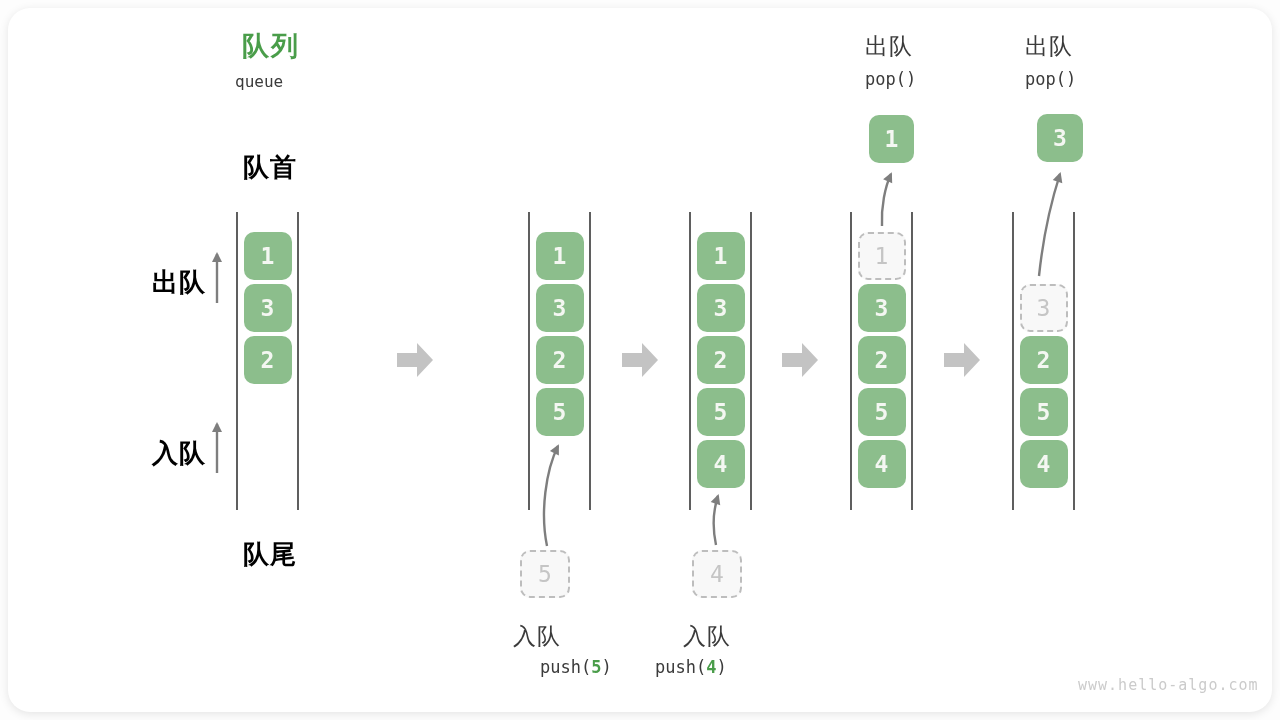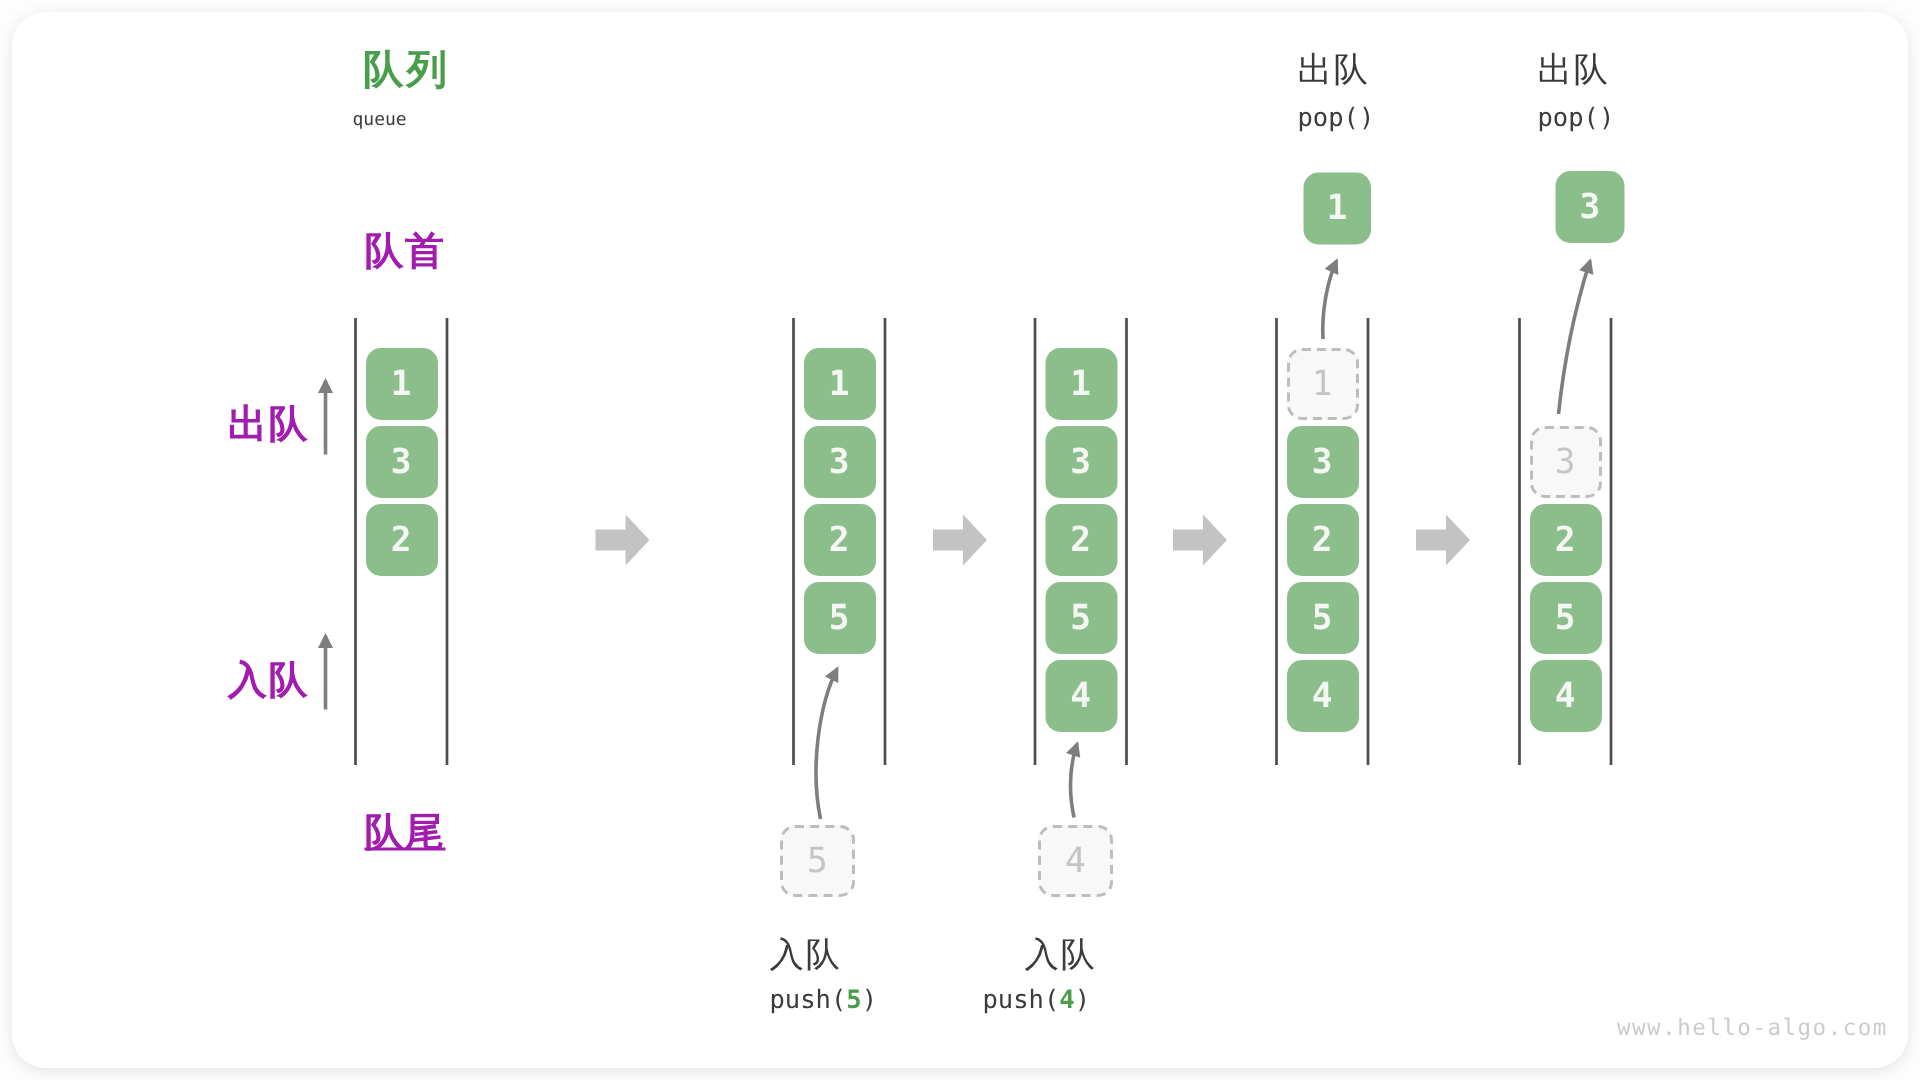--- a/index.html
+++ b/index.html
@@ -4,25 +4,25 @@
 <style>
   * { margin: 0; padding: 0; box-sizing: border-box; }
   html, body { width: 1280px; height: 720px; background: #fdfdfd; overflow: hidden;
                font-family: "Liberation Sans", sans-serif; }
   #canvas { position: relative; width: 1280px; height: 597px; }
   #card { position: absolute; left: 8px; top: 8px; width: 1264px; height: 704px;
           background: #ffffff; border-radius: 22px;
           box-shadow: 0 2px 10px rgba(0,0,0,0.10); }
   #overlay { position: absolute; left: 0; top: 0; width: 1280px; height: 720px; }
   .abs { position: absolute; white-space: nowrap; }
-  .zh-bold { font-weight: 700; font-size: 26px; color: #a21caf; letter-spacing: 1px; }
+  .zh-bold { font-weight: 700; font-size: 26px; color: #000000; letter-spacing: 1px; }
   .zh-reg  { font-weight: 400; font-size: 23px; color: #3b3b3b; letter-spacing: 1px; }
   .mono    { font-family: "DejaVu Sans Mono", monospace; font-size: 17px; color: #3b3b3b; }
   .title-zh { font-weight: 700; font-size: 27px; color: #4a9d4a; letter-spacing: 2px; }
-  .title-en { font-family: "DejaVu Sans Mono", monospace; font-size: 12px; color: #3b3b3b; }
+  .title-en { font-family: "DejaVu Sans Mono", monospace; font-size: 16px; color: #3b3b3b; }
   .code-arg { color: #4a9d4a; font-weight: 700; }
   .box { position: absolute; display: flex; align-items: center; justify-content: center;
          border-radius: 10px; font-family: "DejaVu Sans Mono", monospace;
          font-size: 23px; font-weight: 700; }
   .box.solid  { background: #8cbe8c; color: #f4f7f2; }
   .box.dashed { background: #f8f8f8; color: #c5c5c5; font-weight: 400;
                 border: 2px dashed #bdbdbd; }
   .watermark { font-family: "DejaVu Sans Mono", monospace; font-size: 15px;
                color: #cbcbcb; letter-spacing: 1px; }
 </style>
@@ -63,31 +63,31 @@
       <path d="M1039,276 C1043,238 1051,202 1060,174" marker-end="url(#ah)"></path>
       <line x1="217" y1="303" x2="217" y2="254" marker-end="url(#ah)"></line>
       <line x1="217" y1="473" x2="217" y2="424" marker-end="url(#ah)"></line>
     </g>
   </svg>
 
   <div class="abs title-zh" style="left:242px; top:28px;">队列</div>
   <div class="abs title-en" style="left:235px; top:72px;">queue</div>
 
   <div class="abs zh-bold" style="left:243px; top:150px;">队首</div>
-  <div class="abs zh-bold" style="left:243px; top:537px;text-decoration:underline;">队尾</div>
+  <div class="abs zh-bold" style="left:243px; top:537px;">队尾</div>
   <div class="abs zh-bold" style="left:152px; top:265px;">出队</div>
   <div class="abs zh-bold" style="left:152px; top:436px;">入队</div>
 
   <div class="abs zh-reg" style="left:865px; top:31px;">出队</div>
   <div class="abs mono" style="left:865px; top:69px;">pop()</div>
   <div class="abs zh-reg" style="left:1025px; top:31px;">出队</div>
   <div class="abs mono" style="left:1025px; top:69px;">pop()</div>
 
   <div class="abs zh-reg" style="left:513px; top:621px;">入队</div>
-  <div class="abs mono" style="left:513px; top:657px;"><span>push(</span><span class="code-arg">5</span><span>)</span></div>
+  <div class="abs mono" style="left:540px; top:657px;"><span>push(</span><span class="code-arg">5</span><span>)</span></div>
   <div class="abs zh-reg" style="left:683px; top:621px;">入队</div>
   <div class="abs mono" style="left:655px; top:657px;"><span>push(</span><span class="code-arg">4</span><span>)</span></div>
 
   <div id="boxes">
       <div class="box solid" style="left: 243.5px; top: 232px; width: 48px; height: 48px;">1</div>
       <div class="box solid" style="left: 243.5px; top: 284px; width: 48px; height: 48px;">3</div>
       <div class="box solid" style="left: 243.5px; top: 336px; width: 48px; height: 48px;">2</div>
       <div class="box solid" style="left: 535.5px; top: 232px; width: 48px; height: 48px;">1</div>
       <div class="box solid" style="left: 535.5px; top: 284px; width: 48px; height: 48px;">3</div>
       <div class="box solid" style="left: 535.5px; top: 336px; width: 48px; height: 48px;">2</div>

